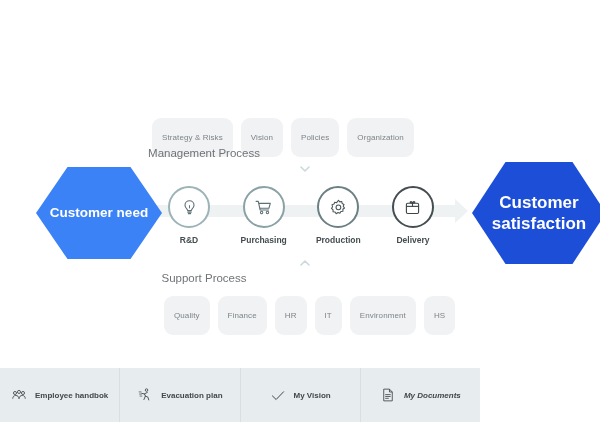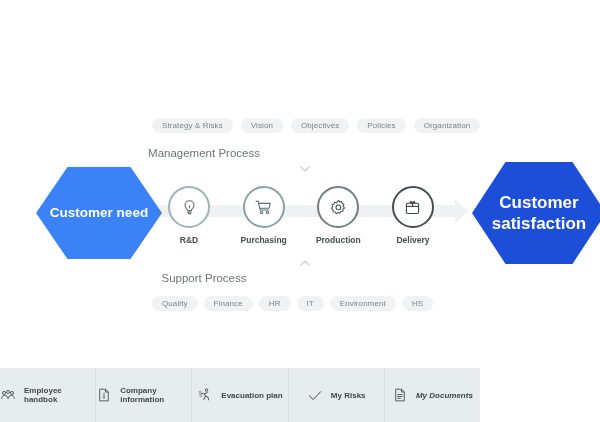--- a/index.html
+++ b/index.html
@@ -80,27 +80,27 @@
   }
 
   
   .tag-row {
     position: absolute;
     display: flex;
     align-items: center;
     gap: 8px;
   }
   .tag-row-top  { left: 152px; top: 118px; }
-  .tag-row-bot  { left: 152px; top: 296px; gap: 6px; }
+  .tag-row-bot  { left: 164px; top: 296px; }
   .tag {
     background: #f1f2f3;
     border-radius: 9px;
     color: #7c8488;
     font-size: 8px;
-    padding: 3px 10px;
+    padding: 15px 10px;
     white-space: nowrap;
     letter-spacing: .1px;
   }
 
   
   .proc-label {
     position: absolute;
     width: 600px;
     left: -96px;
     text-align: center;
@@ -195,21 +195,20 @@
       <span>Customer need</span>
     </div>
 
     <div class="hex hex-right">
       <span>Customer satisfaction</span>
     </div>
 
     <div class="tag-row tag-row-top">
       <div class="tag">Strategy &amp; Risks</div>
       <div class="tag">Vision</div>
-      <div class="tag">Objectives</div>
       <div class="tag">Policies</div>
       <div class="tag">Organization</div>
     </div>
 
     <div class="proc-label proc-label-mgmt">Management Process</div>
     <div class="chev chev-down">
       <svg viewBox="0 0 14 14" width="14" height="14" aria-hidden="true">
         <path d="M3 5 L7 9 L11 5" fill="none" stroke="#ccd8dc" stroke-width="1.6" stroke-linecap="round" stroke-linejoin="round"></path>
       </svg>
     </div>
@@ -292,52 +291,41 @@
           <circle cx="6" cy="9" r="2.3" fill="none" stroke="#41484b" stroke-width="1.3"></circle>
           <circle cx="12" cy="7.4" r="2.3" fill="none" stroke="#41484b" stroke-width="1.3"></circle>
           <circle cx="18" cy="9" r="2.3" fill="none" stroke="#41484b" stroke-width="1.3"></circle>
           <path d="M2.6 17 C2.6 14.2 4.6 12.7 7.2 12.7 C9.8 12.7 11.8 14.2 11.8 17" fill="none" stroke="#41484b" stroke-width="1.3" stroke-linecap="round"></path>
           <path d="M12.3 17 C12.3 14.2 14.3 12.7 16.9 12.7 C19.5 12.7 21.4 14.2 21.4 17" fill="none" stroke="#41484b" stroke-width="1.3" stroke-linecap="round"></path>
         </svg>
       </span>
       <span>Employee handbok</span>
     </div>
 
-    <div class="bb-item">
-      <span class="bb-icon">
-        <svg viewBox="0 0 24 24" width="16" height="16" aria-hidden="true">
-          <path d="M5.6 3.2 H14.2 L18.4 7.5 V20.8 H5.6 Z" fill="none" stroke="#41484b" stroke-width="1.3" stroke-linejoin="round"></path>
-          <path d="M14.2 3.2 V7.5 H18.4" fill="none" stroke="#41484b" stroke-width="1.3" stroke-linejoin="round"></path>
-          <path d="M12 11.5 V17.2" fill="none" stroke="#41484b" stroke-width="1.4" stroke-linecap="round"></path>
-          <circle cx="12" cy="9.2" r="0.85" fill="#41484b"></circle>
-        </svg>
-      </span>
-      <span>Company information</span>
-    </div>
 
     <div class="bb-item">
       <span class="bb-icon">
         <svg viewBox="0 0 24 24" width="16" height="16" aria-hidden="true">
           <circle cx="14.3" cy="4.6" r="1.9" fill="none" stroke="#41484b" stroke-width="1.3"></circle>
           <path d="M15.6 8 L11.2 10.4 L12.6 13.6 L10.4 18.8" fill="none" stroke="#41484b" stroke-width="1.35" stroke-linecap="round" stroke-linejoin="round"></path>
           <path d="M12.6 13.6 L16.4 15.2 L17.6 19.4" fill="none" stroke="#41484b" stroke-width="1.35" stroke-linecap="round" stroke-linejoin="round"></path>
           <path d="M11.2 10.4 L7.2 9.6" fill="none" stroke="#41484b" stroke-width="1.35" stroke-linecap="round"></path>
           <path d="M3.2 7.4 H6.2 M3.8 10.6 H6.6 M4.6 13.6 H7.2" fill="none" stroke="#41484b" stroke-width="1.1" stroke-linecap="round"></path>
         </svg>
       </span>
       <span>Evacuation plan</span>
     </div>
 
     <div class="bb-item">
       <span class="bb-icon">
         <svg viewBox="0 0 24 24" width="17" height="17" aria-hidden="true">
           <path d="M3.6 12.6 L9.2 18 L20.4 6.4" fill="none" stroke="#41484b" stroke-width="1.5" stroke-linecap="round" stroke-linejoin="round"></path>
         </svg>
       </span>
-      <span>My Risks</span>
+      <span>My Vision</span>
     </div>
 
     <div class="bb-item">
       <span class="bb-icon">
         <svg viewBox="0 0 24 24" width="16" height="16" aria-hidden="true">
           <path d="M5.6 3.2 H14.2 L18.4 7.5 V20.8 H5.6 Z" fill="none" stroke="#41484b" stroke-width="1.3" stroke-linejoin="round"></path>
           <path d="M14.2 3.2 V7.5 H18.4" fill="none" stroke="#41484b" stroke-width="1.3" stroke-linejoin="round"></path>
           <path d="M8.4 11.4 H15.4 M8.4 14.2 H15.4 M8.4 17 H12.6" fill="none" stroke="#41484b" stroke-width="1.25" stroke-linecap="round"></path>
         </svg>
       </span>

